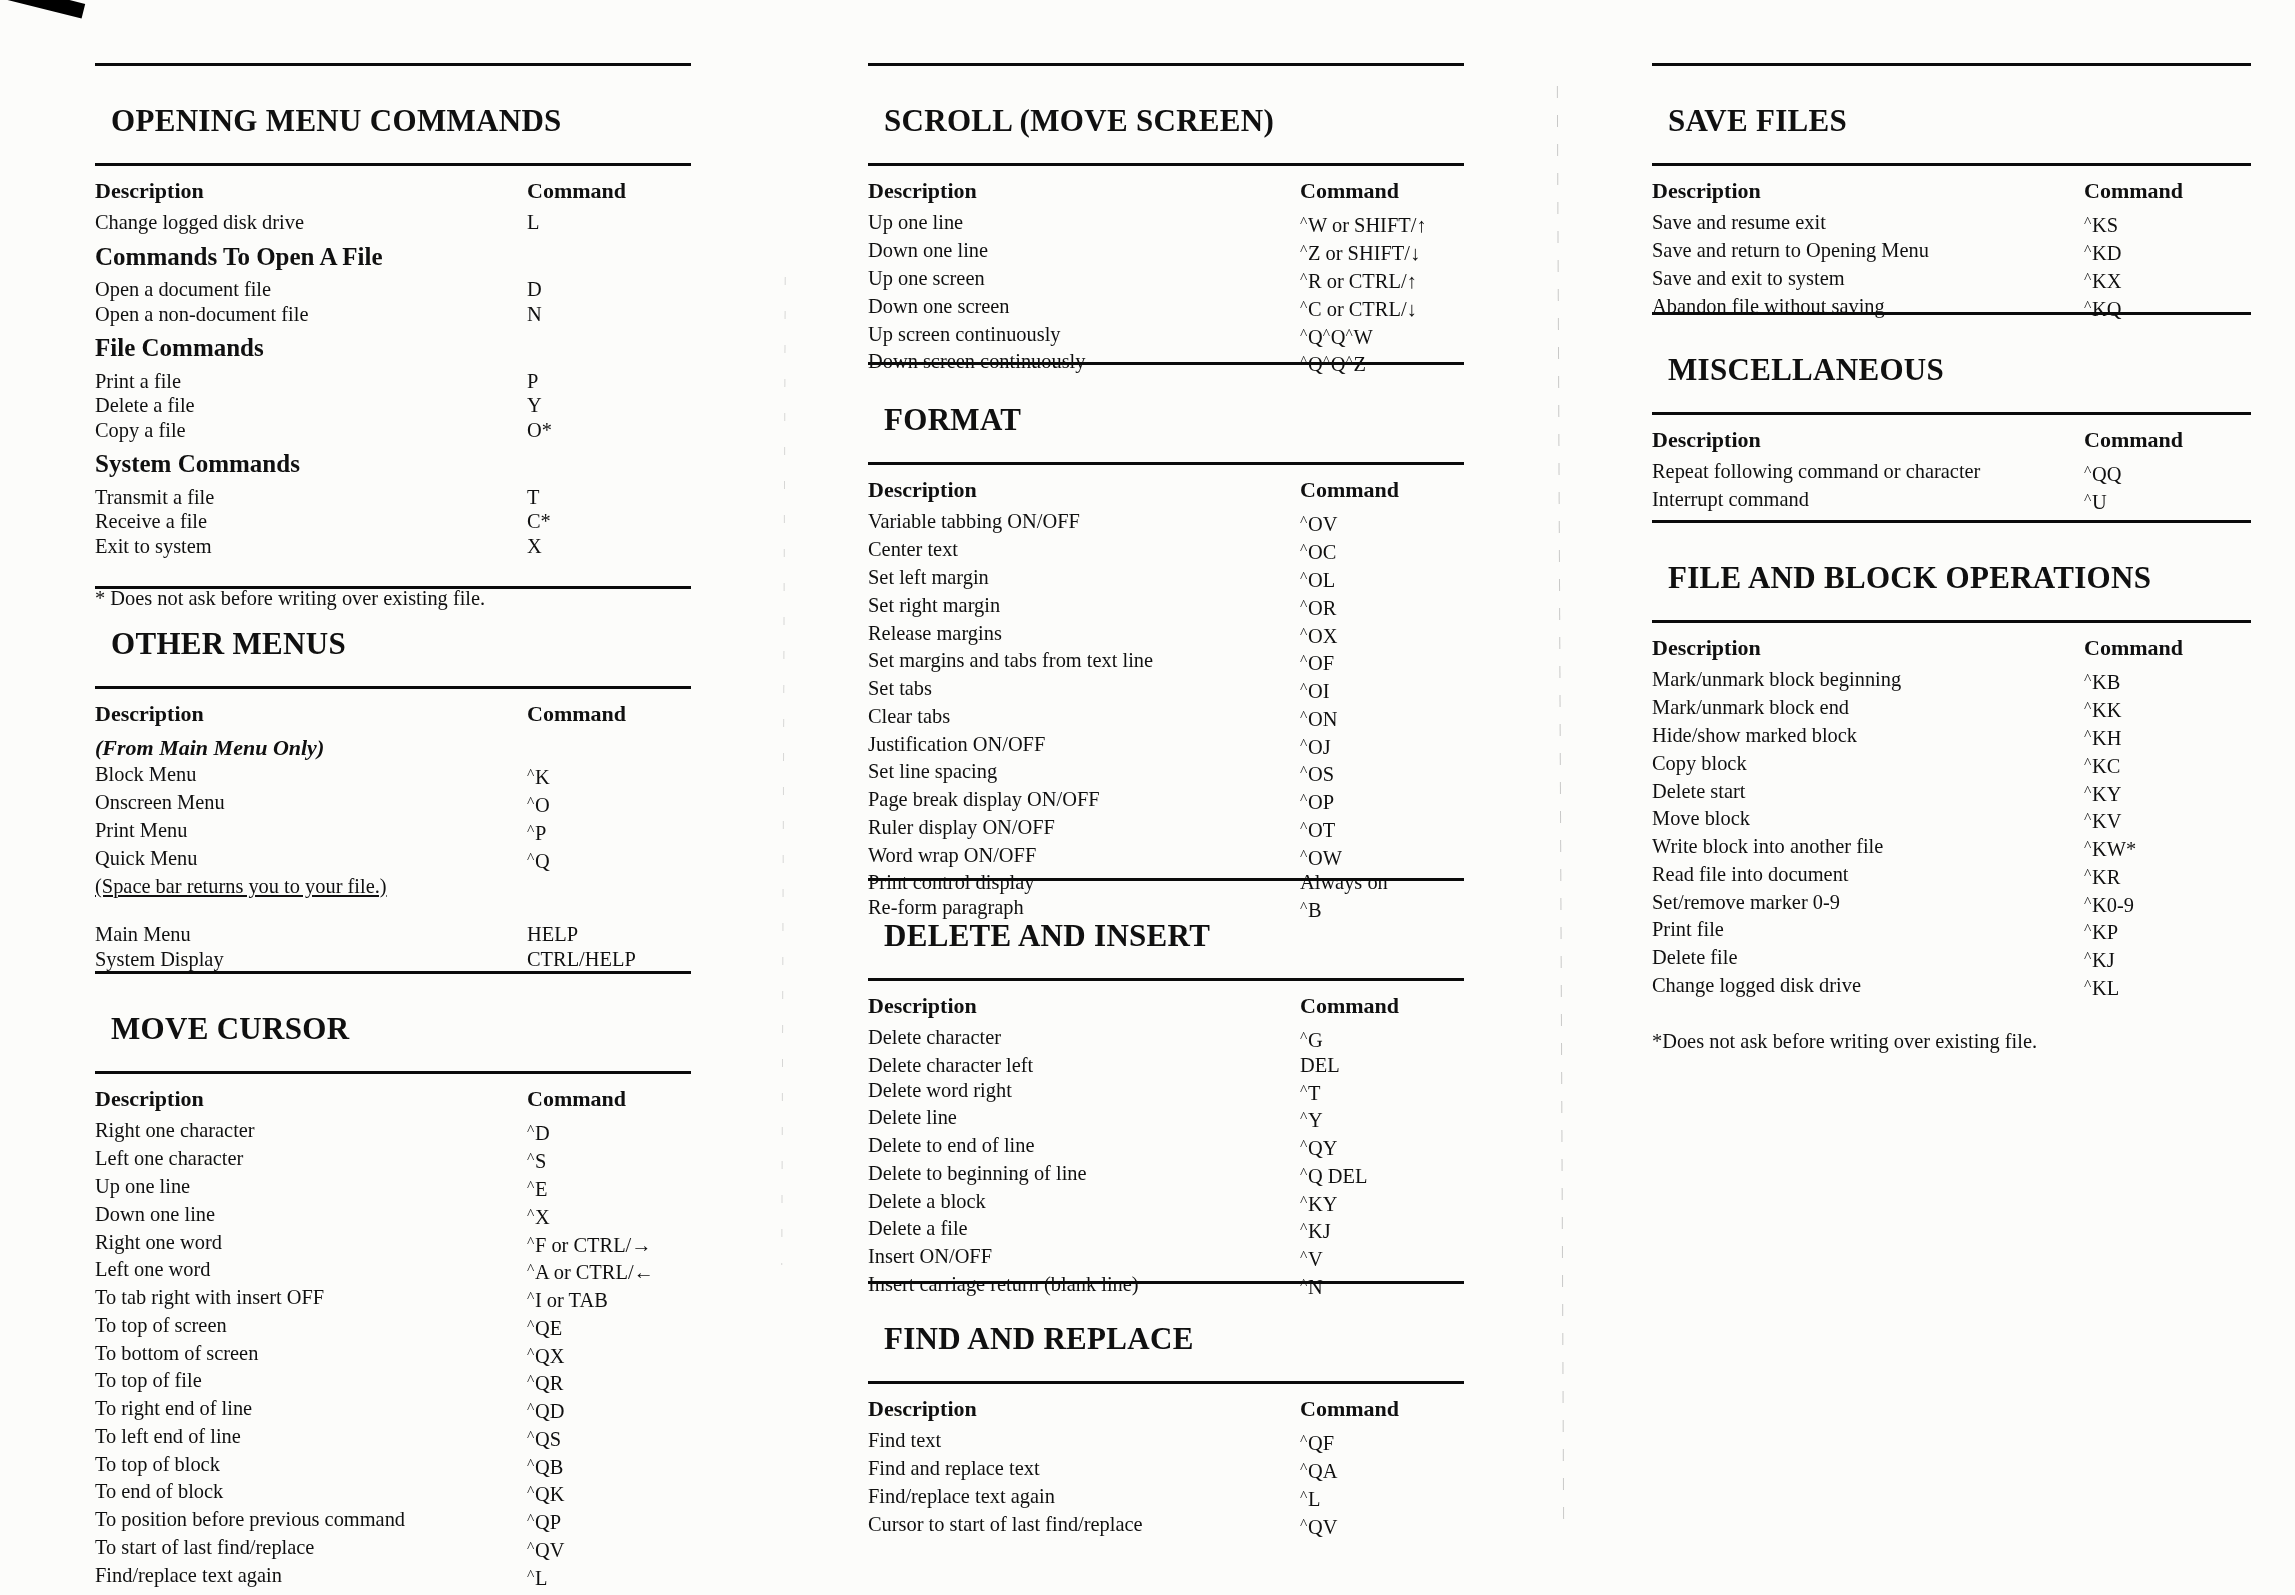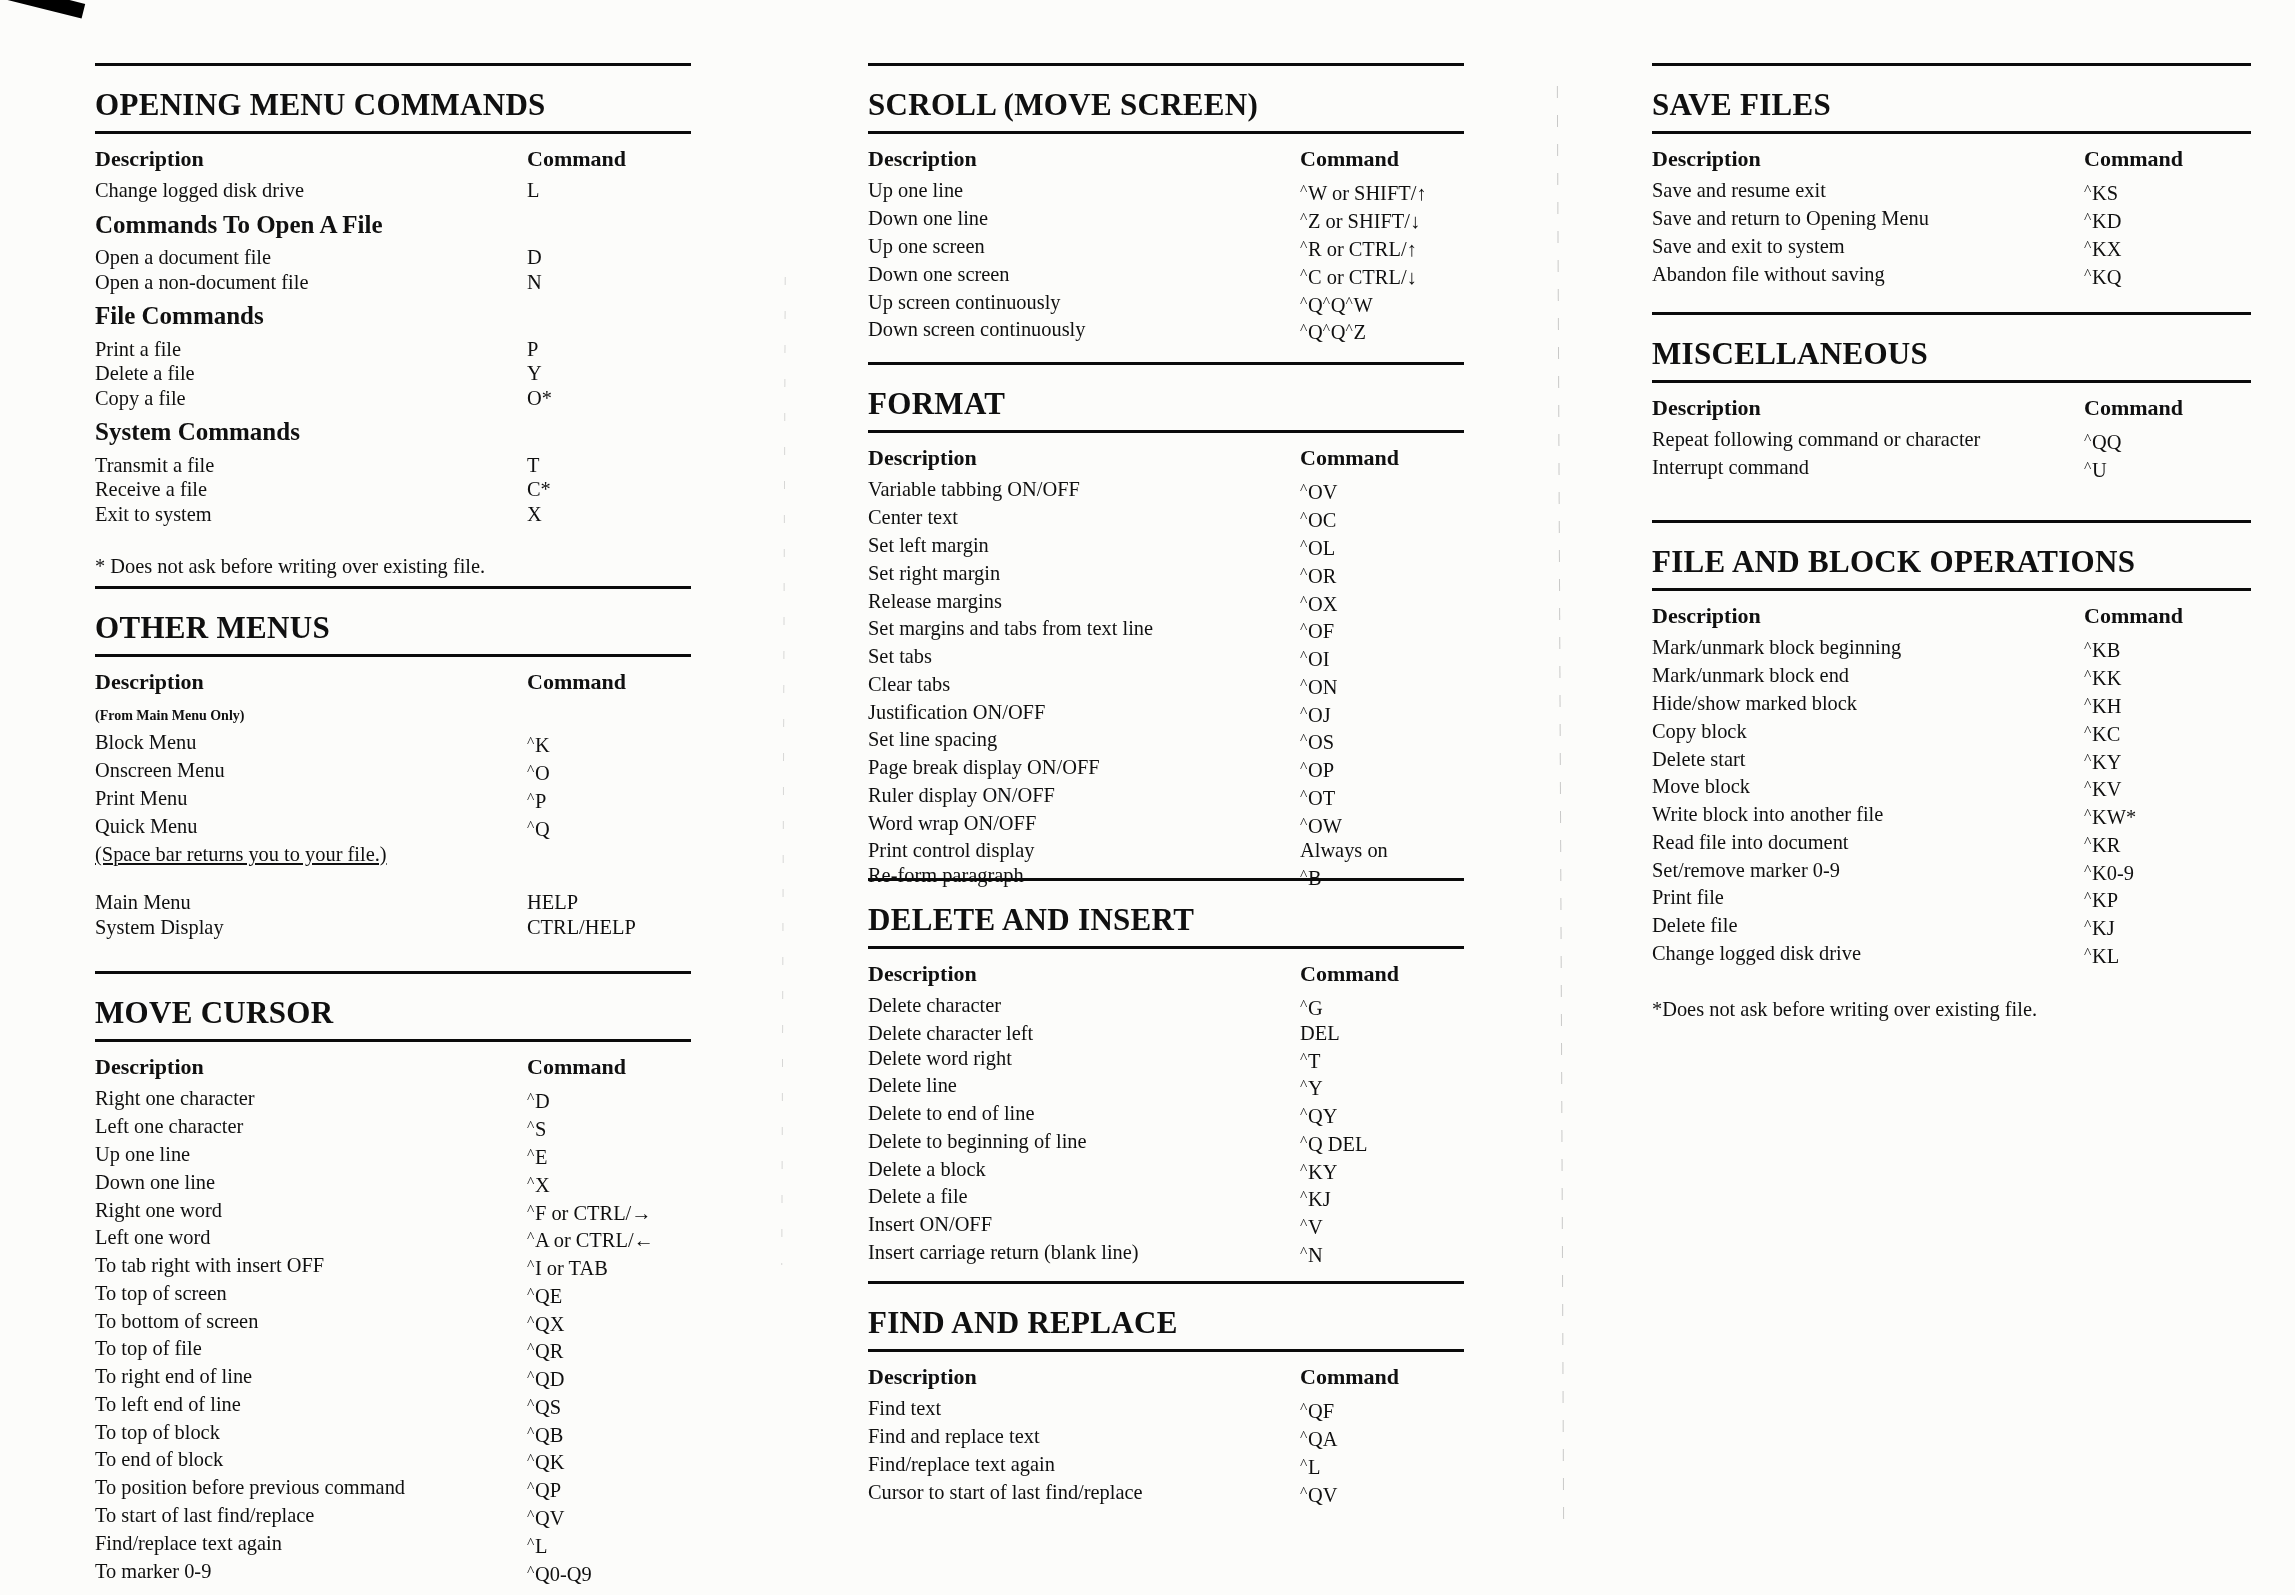--- a/index.html
+++ b/index.html
@@ -5,40 +5,40 @@
   html,body{margin:0;padding:0;}
   body{
     width:2295px;height:1595px;position:relative;overflow:hidden;
     background:#fcfcfa;color:#101010;
     font-family:"Liberation Serif","DejaVu Serif",serif;
   }
   .section{position:absolute;}
   .rule{height:3.3px;background:#0b0b0b;}
   .rule.thin{height:2.6px;}
   .title{
-    margin:0;padding:21px 0 8px 0;
+    margin:16px;padding:21px 0 8px 0;
     font-size:31px;font-weight:700;letter-spacing:0.3px;
   }
   .headrow{
     display:grid;grid-template-columns:432px 1fr;
     margin-top:12px;margin-bottom:6.6px;
     font-size:22px;font-weight:700;line-height:26px;
   }
   .row{
     display:grid;grid-template-columns:432px 1fr;
     font-size:20.4px;line-height:24.4px;
   }
   .desc{display:block;}
   .cmd{display:block;white-space:nowrap;}
   .caret{font-size:76%;vertical-align:22%;letter-spacing:0.7px;}
   .subhead{
     text-align:left;font-weight:700;font-size:25px;
     padding:8px 0 6.6px 0;
   }
-  .boldline{font-weight:700;font-size:14px;line-height:29px;}
+  .boldline{font-weight:700;font-size:22px;line-height:29px;font-style:italic;}
   .plainline{font-size:20.4px;line-height:24.4px;text-decoration:underline;}
   .gap{height:24.4px;}
   .note{font-size:20.4px;line-height:25px;margin-top:28px;}
   .crease{position:absolute;width:1.3px;pointer-events:none;}
   .crease.left{
     left:783px;top:277px;height:988px;opacity:.28;
     background:repeating-linear-gradient(180deg,#777 0 8px,transparent 8px 34px);
     transform:rotate(.2deg);
   }
   .crease.right{

